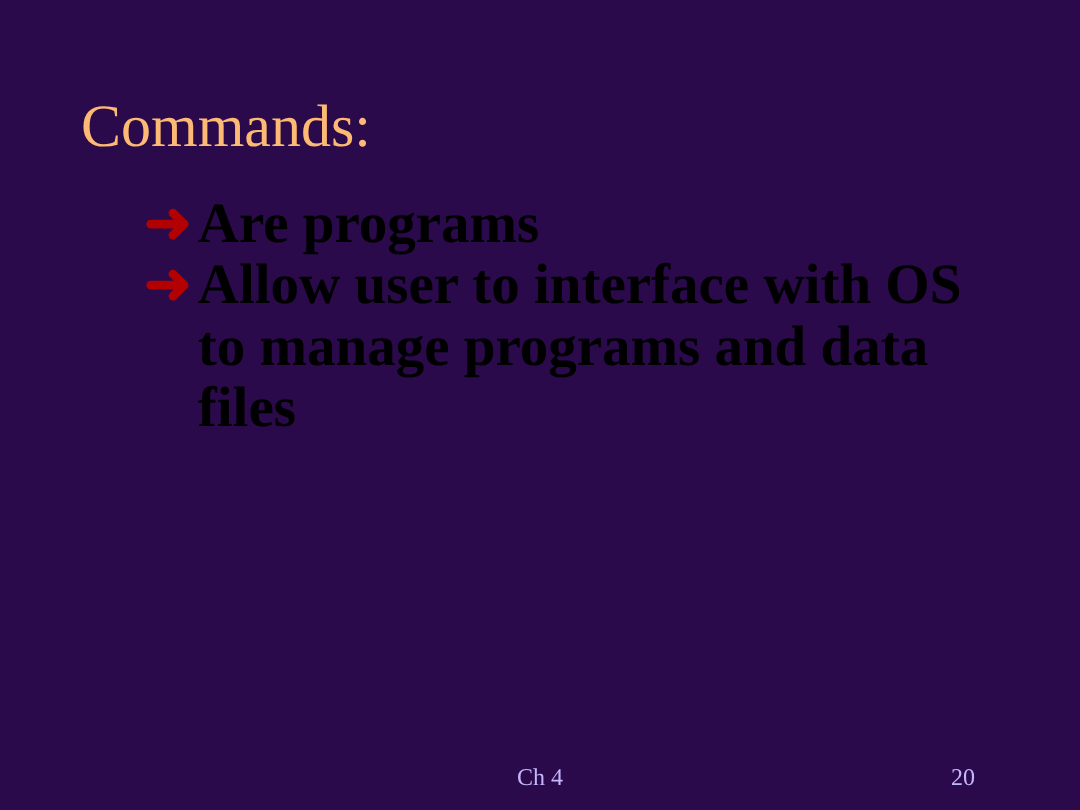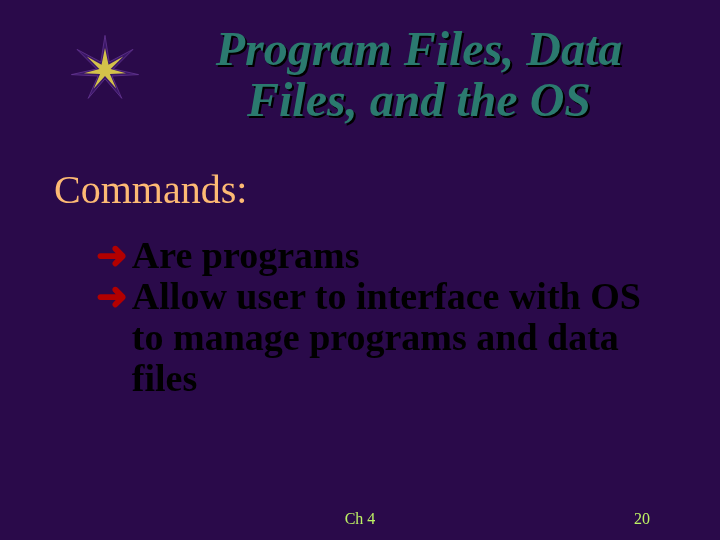--- a/index.html
+++ b/index.html
@@ -74,45 +74,36 @@
   }
   .footer {
     position: absolute;
     bottom: 12px;
     left: 0;
     width: 720px;
     display: flex;
     justify-content: space-between;
     padding: 0 70px 0 0;
     font-size: 16px;
-    color: #bef264;
+    color: #c4b5fd;
   }
   .footer-center {
     position: absolute;
     left: 50%;
     transform: translateX(-50%);
   }
   .footer-right {
     margin-left: auto;
   }
 </style>
 </head>
 <body>
 
 <div class="slide">
 
-  <div class="title-row">
-    <svg class="starburst" width="70" height="70" viewBox="0 0 100 100">
-      <g transform="translate(50,50)">
-        <polygon points="0,-48 6,-10 40,-28 12,0 48,8 10,10 24,42 0,14 -24,42 -10,10 -48,8 -12,0 -40,-28 -6,-10" fill="#3a1766" stroke="#6a3a9a" stroke-width="1"></polygon>
-        <polygon points="0,-30 5,-6 26,-18 8,0 30,6 7,7 16,28 0,10 -16,28 -7,7 -30,6 -8,0 -26,-18 -5,-6" fill="#d4c24a"></polygon>
-      </g>
-    </svg>
-    <div class="title">Program Files, Data Files, and the OS</div>
-  </div>
 
   <div class="subheading">Commands:</div>
 
   <div class="bullets">
     <div class="bullet">
       <span class="arrow">➜</span>
       <span class="bullet-text">Are programs</span>
     </div>
     <div class="bullet">
       <span class="arrow">➜</span>

